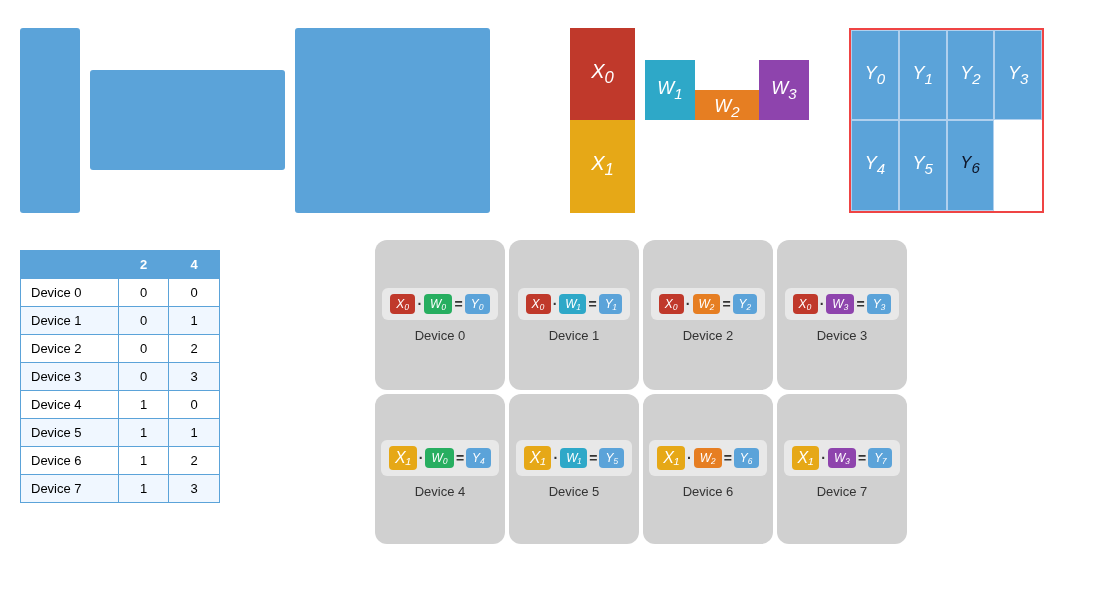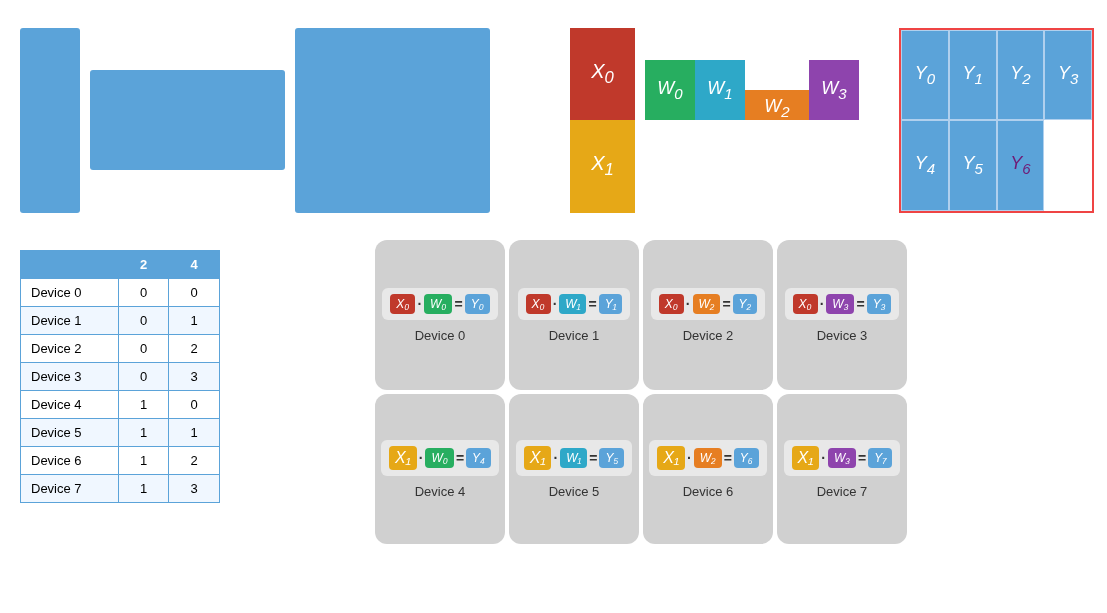--- a/index.html
+++ b/index.html
@@ -225,23 +225,20 @@
     <div class="x0-block">
       <span class="matrix-label" style="font-size:20px;">X<sub>0</sub></span>
     </div>
     <div class="x1-block">
       <span class="matrix-label" style="font-size:20px;">X<sub>1</sub></span>
     </div>
   </div>
 
   <div style="display:flex;flex-direction:column;justify-content:center;height:185px;margin-top:0;">
     <div class="partitioned-w">
-      <div class="w0-block">
-        <span class="matrix-label" style="font-size:18px;">W<sub>0</sub></span>
-      </div>
       <div class="w1-block">
         <span class="matrix-label" style="font-size:18px;">W<sub>1</sub></span>
       </div>
       <div class="w2-block">
         <span class="matrix-label" style="font-size:18px;">W<sub>2</sub></span>
       </div>
       <div class="w3-block">
         <span class="matrix-label" style="font-size:18px;">W<sub>3</sub></span>
       </div>
     </div>
@@ -262,21 +259,21 @@
     <div class="y-cell">
         <span style="color:white;font-style:italic;font-size:18px;">Y<sub>3</sub></span>
       </div>
     <div class="y-cell">
         <span style="color:white;font-style:italic;font-size:18px;">Y<sub>4</sub></span>
       </div>
     <div class="y-cell">
         <span style="color:white;font-style:italic;font-size:18px;">Y<sub>5</sub></span>
       </div>
     <div class="y-cell">
-        <span style="color:#701a75;font-style:italic;font-size:18px;">Y<sub>6</sub></span>
+        <span style="color:#0f172a;font-style:italic;font-size:18px;font-family:Liberation Mono, monospace;">Y<sub>6</sub></span>
       </div>
   </div>
 </div>
 
 <div class="bottom-row">
   <div style="width:330px;">
     <table class="device-table">
       <thead>
         <tr>
           <th></th>

